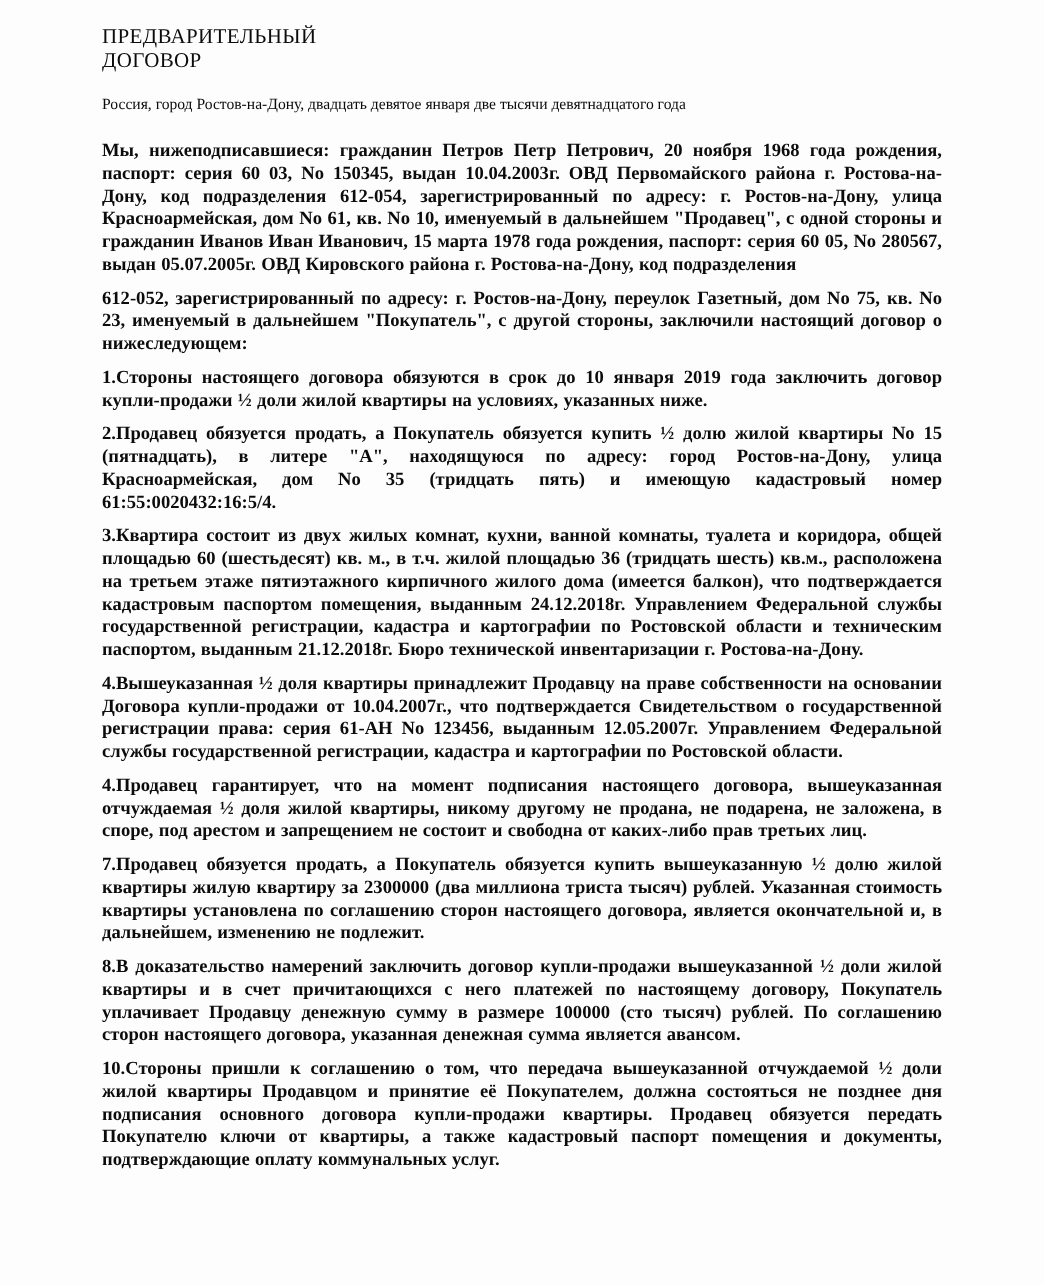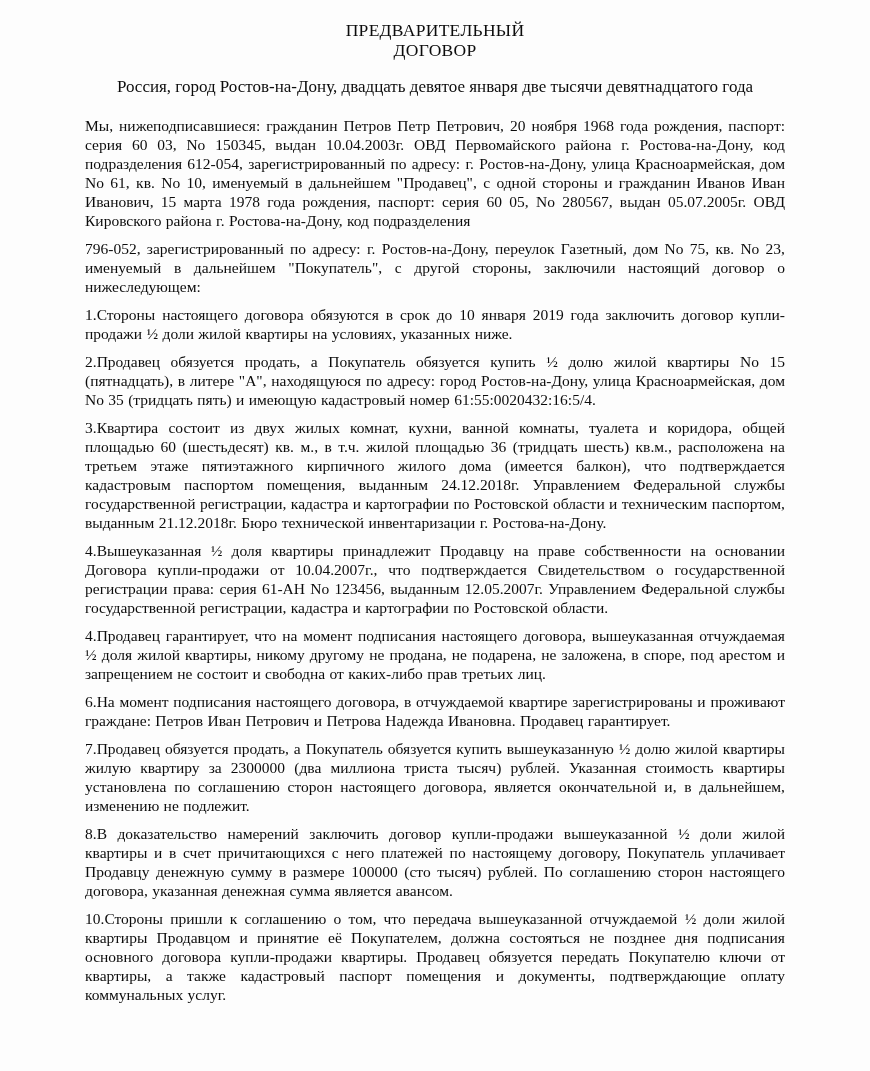--- a/index.html
+++ b/index.html
@@ -12,69 +12,67 @@
     width: 870px;
     height: 1071px;
     box-sizing: border-box;
     background: #fdfdfd;
     padding: 20px 85px 0 85px;
     font-family: "Liberation Serif", "DejaVu Serif", serif;
     color: #0c0c0c;
     overflow: hidden;
   }
   .doc-header {
-    text-align: center;
   }
   .doc-title-line {
     font-size: 17.5px;
     line-height: 20px;
     letter-spacing: 0.3px;
     white-space: pre;
   }
   .doc-subtitle {
     font-size: 15.5px;
     line-height: 18px;
     margin-top: 2px;
   }
   .place-date {
-    text-align: center;
-    font-size: 17px;
+    font-size: 13px;
     line-height: 19px;
     margin-top: 17px;
   }
   .body-text p {
     font-size: 15.5px;
     line-height: 19px;
     text-align: justify;
     margin: 9px 0 0 0;
     word-spacing: 0.5px;
+    font-weight: bold;
   }
   .body-text p:first-child {
     margin-top: 20px;
   }
 </style>
 </head>
 <body>
 
 <div class="page">
 
   <div class="doc-header">
     <div class="doc-title-line">ПРЕДВАРИТЕЛЬНЫЙ</div>
     <div class="doc-title-line">ДОГОВОР</div>
   </div>
 
   <div class="place-date">Россия, город Ростов-на-Дону, двадцать девятое января две тысячи девятнадцатого года</div>
 
   <div class="body-text">
     <p>Мы, нижеподписавшиеся: гражданин Петров Петр Петрович, 20 ноября 1968 года рождения, паспорт: серия 60 03, No 150345, выдан 10.04.2003г. ОВД Первомайского района г. Ростова-на-Дону, код подразделения 612-054, зарегистрированный по адресу: г. Ростов-на-Дону, улица Красноармейская, дом No 61, кв. No 10, именуемый в дальнейшем "Продавец", с одной стороны и гражданин Иванов Иван Иванович, 15 марта 1978 года рождения, паспорт: серия 60 05, No 280567, выдан 05.07.2005г. ОВД Кировского района г. Ростова-на-Дону, код подразделения</p>
-    <p>796-052, зарегистрированный по адресу: г. Ростов-на-Дону, переулок Газетный, дом No 75, кв. No 23, именуемый в дальнейшем "Покупатель", с другой стороны, заключили настоящий договор о нижеследующем:</p>
+    <p>612-052, зарегистрированный по адресу: г. Ростов-на-Дону, переулок Газетный, дом No 75, кв. No 23, именуемый в дальнейшем "Покупатель", с другой стороны, заключили настоящий договор о нижеследующем:</p>
     <p>1.Стороны настоящего договора обязуются в срок до 10 января 2019 года заключить договор купли-продажи ½ доли жилой квартиры на условиях, указанных ниже.</p>
     <p>2.Продавец обязуется продать, а Покупатель обязуется купить ½ долю жилой квартиры No 15 (пятнадцать), в литере "А", находящуюся по адресу: город Ростов-на-Дону, улица Красноармейская, дом No 35 (тридцать пять) и имеющую кадастровый номер 61:55:0020432:16:5/4.</p>
     <p>3.Квартира состоит из двух жилых комнат, кухни, ванной комнаты, туалета и коридора, общей площадью 60 (шестьдесят) кв. м., в т.ч. жилой площадью 36 (тридцать шесть) кв.м., расположена на третьем этаже пятиэтажного кирпичного жилого дома (имеется балкон), что подтверждается кадастровым паспортом помещения, выданным 24.12.2018г. Управлением Федеральной службы государственной регистрации, кадастра и картографии по Ростовской области и техническим паспортом, выданным 21.12.2018г. Бюро технической инвентаризации г. Ростова-на-Дону.</p>
     <p>4.Вышеуказанная ½ доля квартиры принадлежит Продавцу на праве собственности на основании Договора купли-продажи от 10.04.2007г., что подтверждается Свидетельством о государственной регистрации права: серия 61-АН No 123456, выданным 12.05.2007г. Управлением Федеральной службы государственной регистрации, кадастра и картографии по Ростовской области.</p>
     <p>4.Продавец гарантирует, что на момент подписания настоящего договора, вышеуказанная отчуждаемая ½ доля жилой квартиры, никому другому не продана, не подарена, не заложена, в споре, под арестом и запрещением не состоит и свободна от каких-либо прав третьих лиц.</p>
-    <p>6.На момент подписания настоящего договора, в отчуждаемой квартире зарегистрированы и проживают граждане: Петров Иван Петрович и Петрова Надежда Ивановна. Продавец гарантирует.</p>
     <p>7.Продавец обязуется продать, а Покупатель обязуется купить вышеуказанную ½ долю жилой квартиры жилую квартиру за 2300000 (два миллиона триста тысяч) рублей. Указанная стоимость квартиры установлена по соглашению сторон настоящего договора, является окончательной и, в дальнейшем, изменению не подлежит.</p>
     <p>8.В доказательство намерений заключить договор купли-продажи вышеуказанной ½ доли жилой квартиры и в счет причитающихся с него платежей по настоящему договору, Покупатель уплачивает Продавцу денежную сумму в размере 100000 (сто тысяч) рублей. По соглашению сторон настоящего договора, указанная денежная сумма является авансом.</p>
     <p>10.Стороны пришли к соглашению о том, что передача вышеуказанной отчуждаемой ½ доли жилой квартиры Продавцом и принятие её Покупателем, должна состояться не позднее дня подписания основного договора купли-продажи квартиры. Продавец обязуется передать Покупателю ключи от квартиры, а также кадастровый паспорт помещения и документы, подтверждающие оплату коммунальных услуг.</p>
   </div>
 
 </div>
 
 </body></html>

